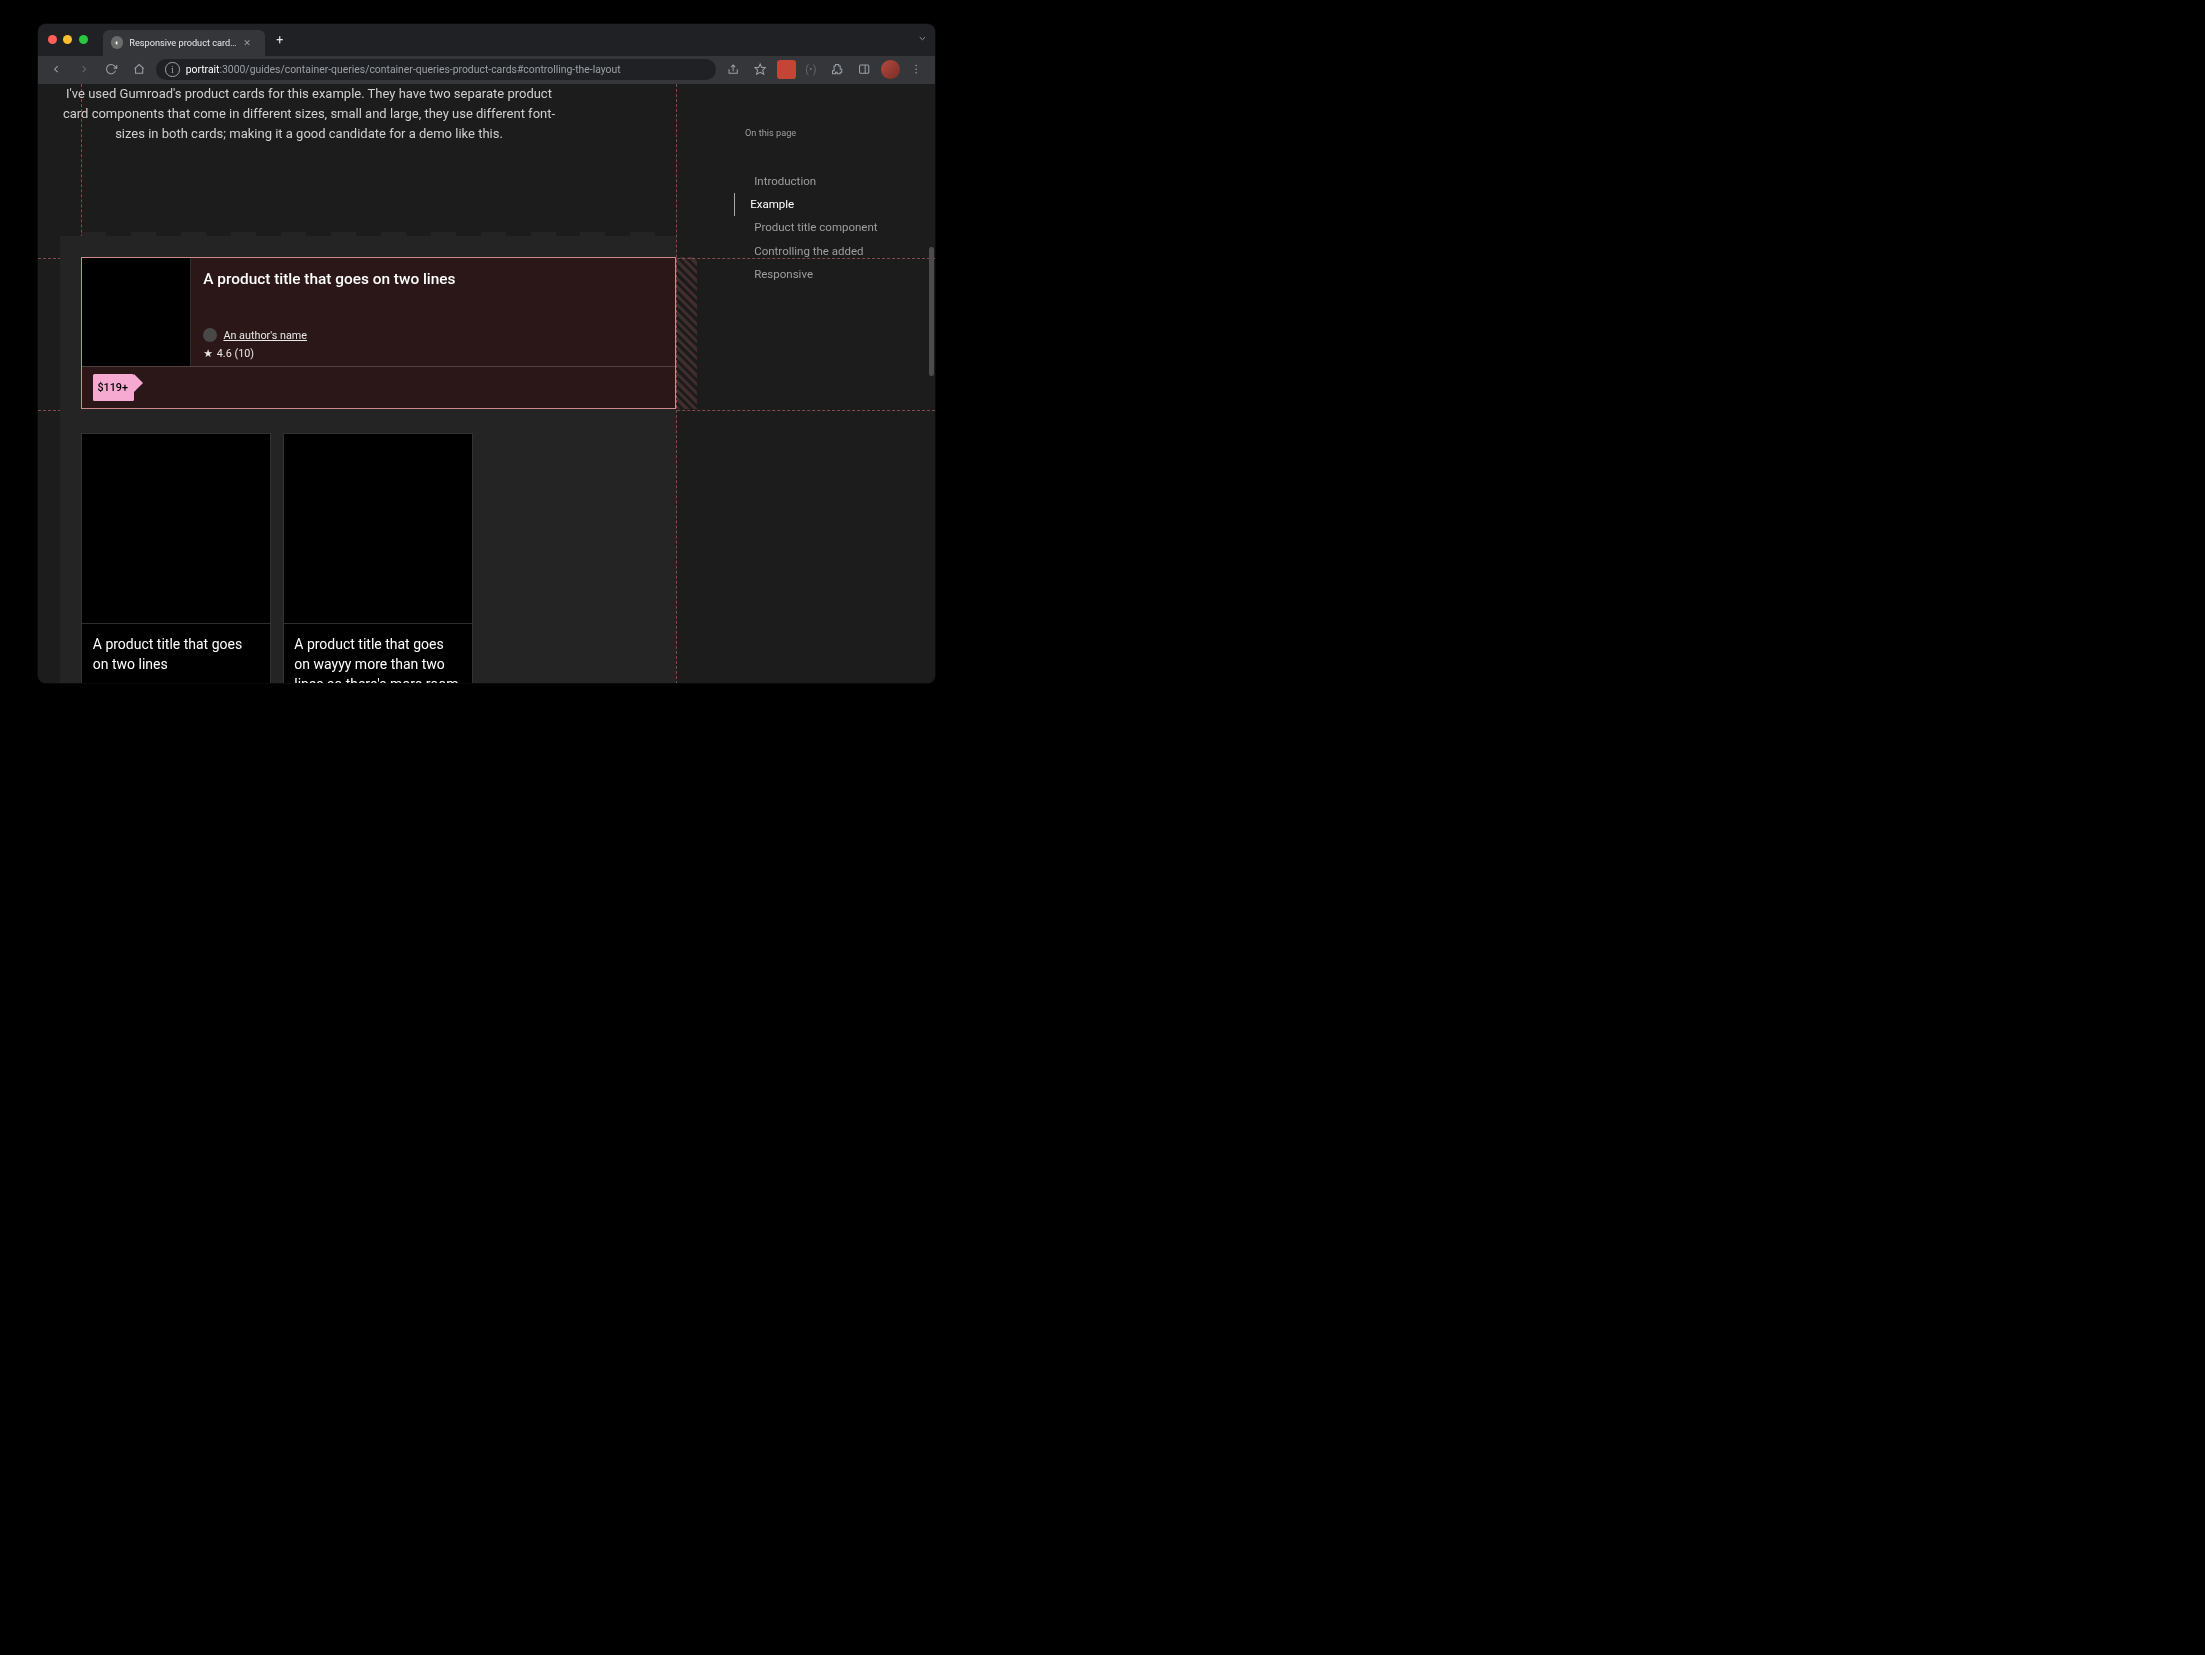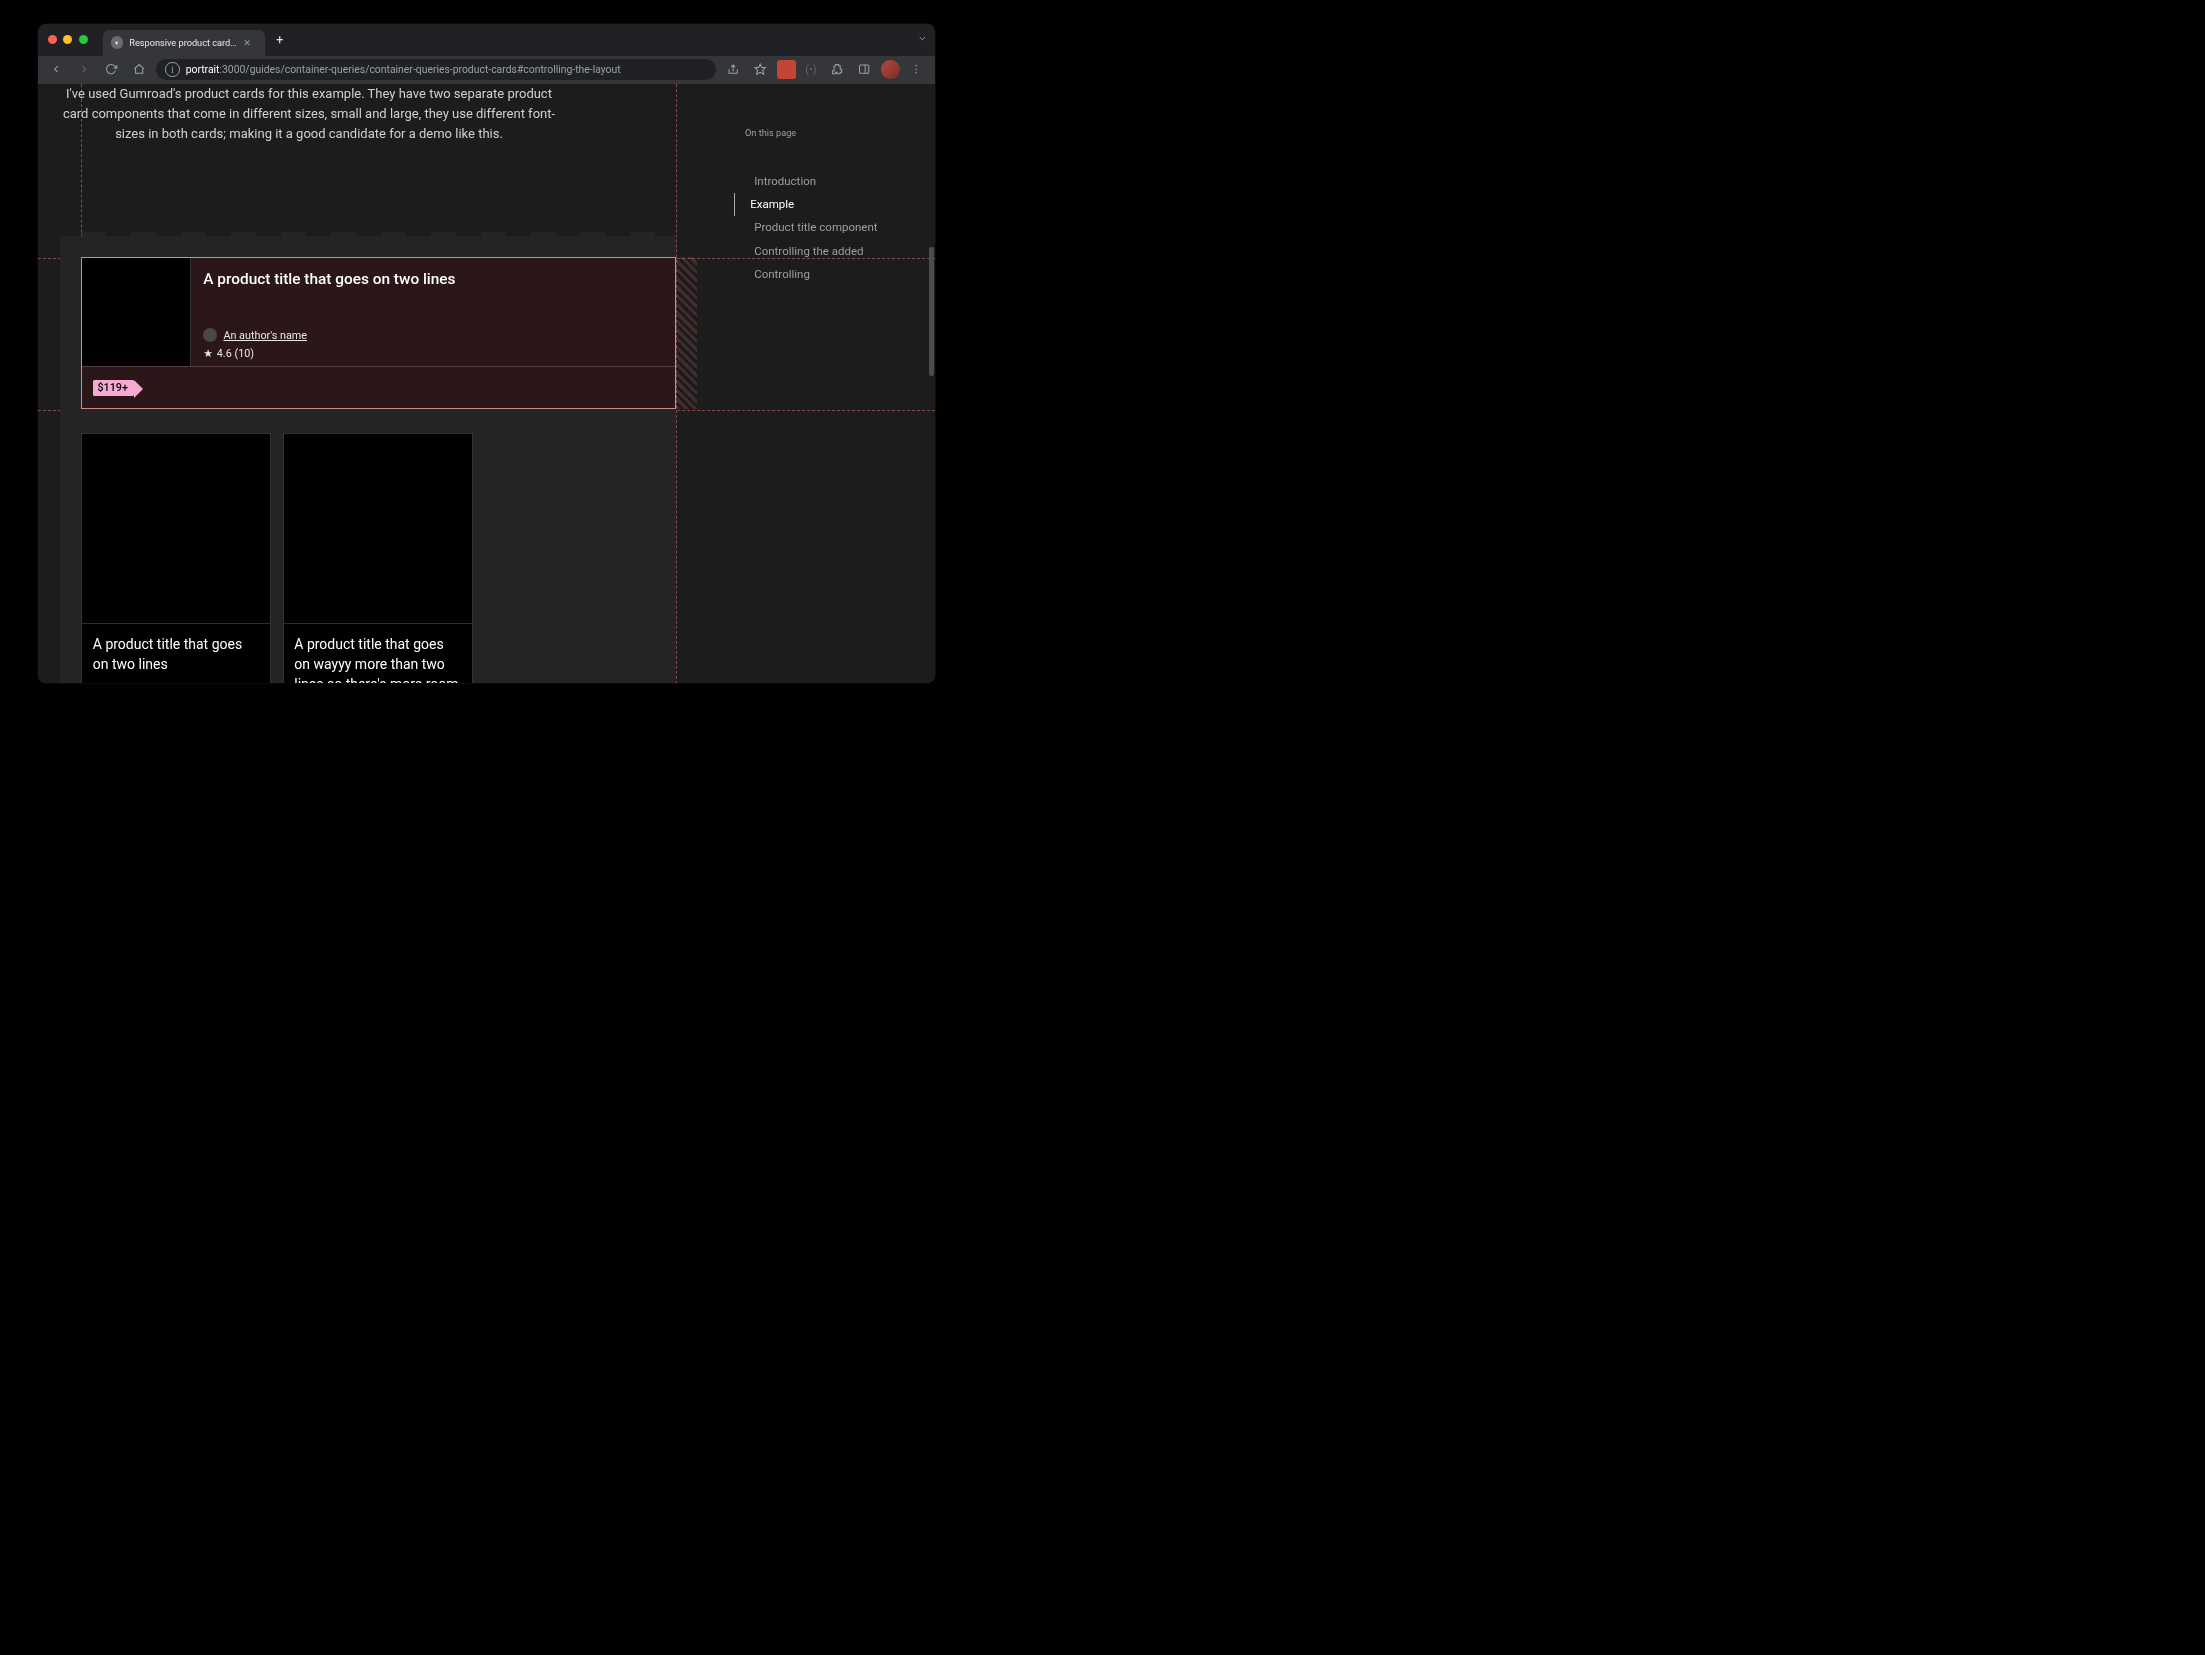--- a/index.html
+++ b/index.html
@@ -293,21 +293,21 @@
   .star { font-size: 10.8px; color: #e8e8e8; }
   .big-card-bottom {
     height: 41px;
     border-top: 0.8px solid rgba(255,255,255,0.18);
     display: flex;
     align-items: center;
     padding-left: 10.8px;
   }
   .price-tag {
     position: relative;
-    height: 16px;
+    height: 27px;
     background: var(--pink-tag);
     color: #000;
     font-size: 10.8px;
     font-weight: 500;
     display: flex;
     align-items: center;
     padding: 0 6.1px 0 4.6px;
     border-radius: 1.5px;
   }
   .price-tag::after {
@@ -484,21 +484,21 @@
       <div class="article">
         <p>I've used Gumroad's product cards for this example. They have two separate product card components that come in different sizes, small and large, they use different font-sizes in both cards; making it a good candidate for a demo like this.</p>
       </div>
 
       <div class="toc">
         <div class="toc-heading">On this page</div>
         <div class="toc-item">Introduction</div>
         <div class="toc-item active">Example</div>
         <div class="toc-item">Product title component</div>
         <div class="toc-item">Controlling the added</div>
-        <div class="toc-item">Controlling</div>
+        <div class="toc-item">Responsive</div>
       </div>
 
       <div class="demo">
         <div class="hatched"></div>
 
         <div class="big-card">
           <div class="big-card-top">
             <div class="big-card-image"></div>
             <div class="big-card-body">
               <div class="big-card-title">A product title that goes on two lines</div>

